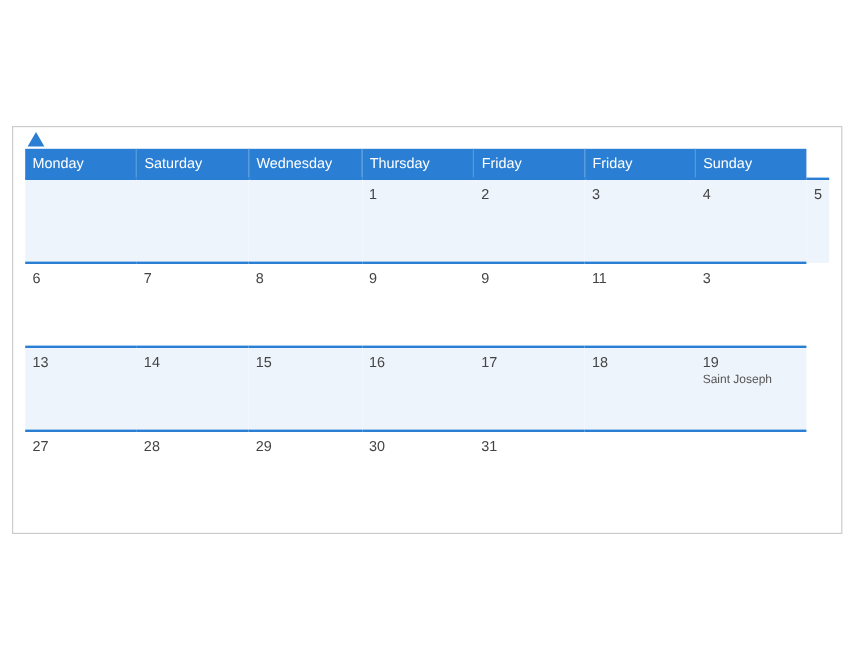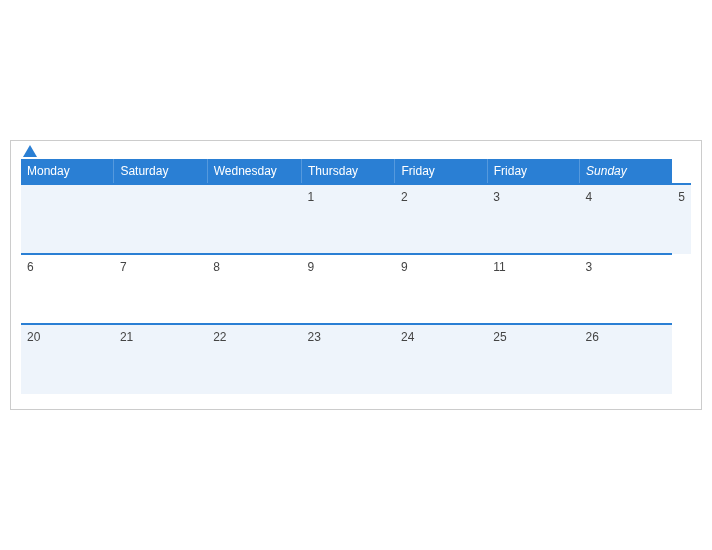--- a/index.html
+++ b/index.html
@@ -76,21 +76,20 @@
     .calendar-grid thead th {
       color: #fff;
       font-size: 12px;
       font-weight: normal;
       text-align: left;
       padding: 5px 6px;
       border-right: 1px solid #5599dd;
     }
     .calendar-grid thead th:last-child {
       border-right: none;
-      font-style: italic;
     }
     .calendar-grid tbody tr {
       height: 70px;
       vertical-align: top;
     }
     .calendar-grid tbody tr:nth-child(odd) {
       background: #eef4fb;
     }
     .calendar-grid tbody tr:nth-child(even) {
       background: #fff;
@@ -182,36 +181,56 @@
           </td>
           <td>
             <span class="day-number">11</span>
           </td>
           <td>
             <span class="day-number">3</span>
           </td>
         </tr>
         <tr>
           <td>
-            <span class="day-number">20</span>
-          </td>
-          <td>
-            <span class="day-number">21</span>
-          </td>
-          <td>
-            <span class="day-number">22</span>
-          </td>
-          <td>
-            <span class="day-number">23</span>
-          </td>
-          <td>
-            <span class="day-number">24</span>
-          </td>
-          <td>
-            <span class="day-number">25</span>
-          </td>
-          <td>
-            <span class="day-number">26</span>
-          </td>
+            <span class="day-number">13</span>
+          </td>
+          <td>
+            <span class="day-number">14</span>
+          </td>
+          <td>
+            <span class="day-number">15</span>
+          </td>
+          <td>
+            <span class="day-number">16</span>
+          </td>
+          <td>
+            <span class="day-number">17</span>
+          </td>
+          <td>
+            <span class="day-number">18</span>
+          </td>
+          <td>
+            <span class="day-number">19</span>
+            <span class="day-event">Saint Joseph</span>
+          </td>
+        </tr>
+        <tr>
+          <td>
+            <span class="day-number">27</span>
+          </td>
+          <td>
+            <span class="day-number">28</span>
+          </td>
+          <td>
+            <span class="day-number">29</span>
+          </td>
+          <td>
+            <span class="day-number">30</span>
+          </td>
+          <td>
+            <span class="day-number">31</span>
+          </td>
+          <td></td>
+          <td></td>
         </tr>
       </tbody>
   </table>
 </div>
 
 </body></html>

